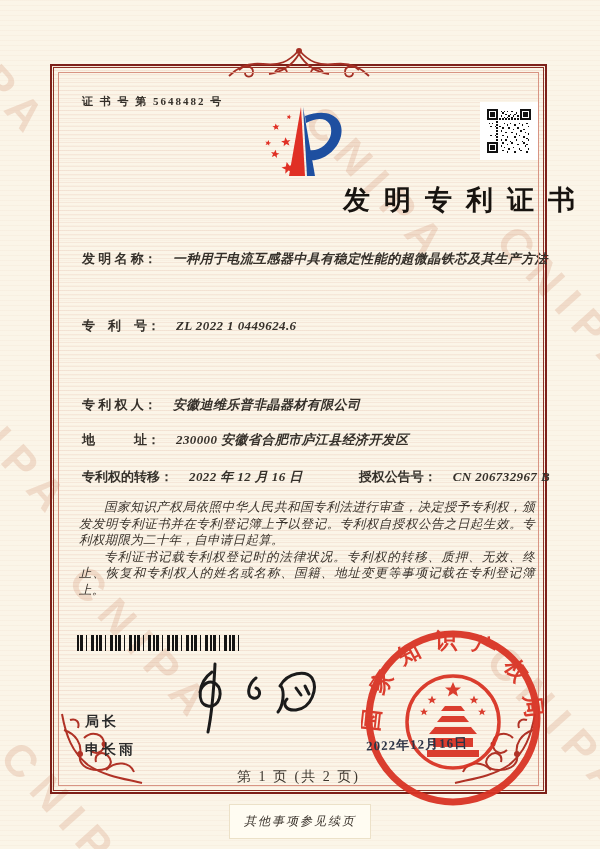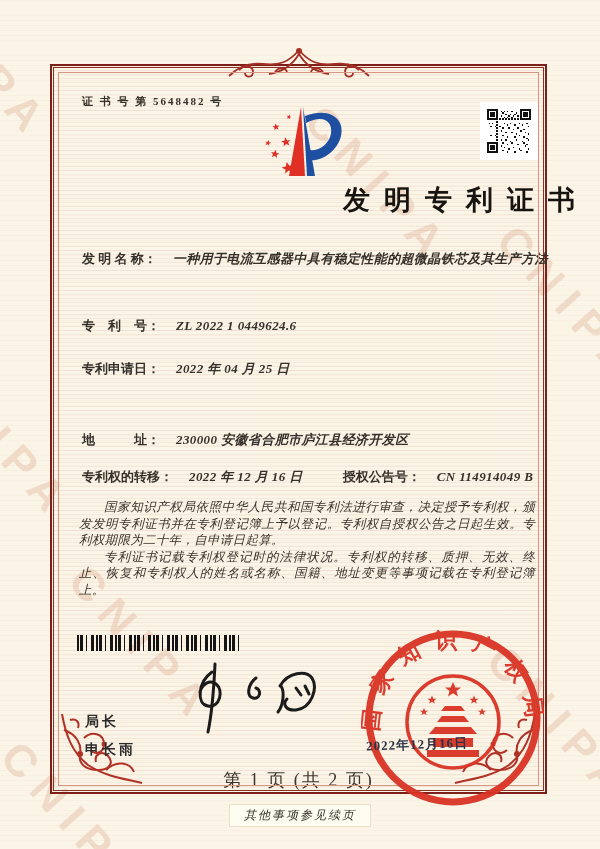--- a/index.html
+++ b/index.html
@@ -45,50 +45,50 @@
   .logo{position:absolute;left:203px;top:40px;}
   .qrpad{position:absolute;left:428px;top:36px;width:58px;height:58px;background:#ffffff;}
   .qrpad svg{position:absolute;left:7px;top:7px;}
   .title{
     position:absolute;left:0;top:116px;width:100%;text-align:right;
     font-size:27px;font-weight:bold;letter-spacing:14px;text-indent:14px;color:#17130f;margin-left:44px;
   }
   .frow{position:absolute;left:30px;font-weight:bold;font-size:13px;color:#35302a;white-space:nowrap;}
   .r0{top:184px;} .r1{top:222px;} .r2{top:251px;} .r3{top:294px;} .r4{top:330px;} .r5{top:365px;} .r6{top:402px;}
   .fvalue{margin-left:16px;letter-spacing:0.4px;font-style:italic;}
-  .grant2{margin-left:40px;}
+  .grant2{margin-left:56px;}
   .paras{position:absolute;left:27px;right:10px;top:433px;}
   .paras p{
     margin:0;text-indent:2em;text-align:justify;
     font-family:"DejaVu Serif",serif;font-style:italic;
     font-size:12.5px;line-height:16.5px;color:#3a332c;letter-spacing:0.3px;
   }
   .barcode{
     position:absolute;left:25px;top:569px;width:166px;height:16px;
     background:
       repeating-linear-gradient(90deg,#141414 0 2px,rgba(0,0,0,0) 2px 3px,#141414 3px 6px,rgba(0,0,0,0) 6px 9px,#141414 9px 10px,rgba(0,0,0,0) 10px 14px,#141414 14px 17px,rgba(0,0,0,0) 17px 19px);
   }
   .sig-title,.sig-name{
     position:absolute;left:33px;font-family:"Liberation Sans",sans-serif;
     font-weight:bold;font-size:14px;letter-spacing:3px;color:#2b2b2b;margin-top:31px;
   }
   .sig-title{top:616px;}
   .sig-name{top:644px;}
   .sig-script{position:absolute;left:126px;top:592px;}
-  .pageinfo{position:absolute;left:0;top:702px;width:100%;text-align:center;font-size:18px;letter-spacing:2px;color:#3b352d;}
+  .pageinfo{position:absolute;left:0;top:702px;width:100%;text-align:center;font-size:14px;letter-spacing:2px;color:#3b352d;}
 
   .seal{position:absolute;left:361px;top:626px;z-index:5;opacity:0.95;}
   .seal-date{
     position:absolute;left:366px;top:735px;z-index:6;width:150px;
     font-family:"Liberation Serif",serif;font-weight:bold;font-size:13px;
     color:#2c3344;letter-spacing:1px;transform:rotate(-2deg);
   }
   .footnote{position:absolute;left:0;top:804px;width:100%;text-align:center;z-index:3;}
   .footnote span{
-    display:inline-block;background:#fffcf2;border:1px solid #ece1c8;padding:2px 14px;
+    display:inline-block;background:#fffcf2;border:1px solid #ece1c8;padding:8px 14px;
     font-family:"DejaVu Serif",serif;font-style:italic;font-size:12px;color:#3a332c;letter-spacing:2px;
   }
 </style>
 </head>
 <body>
 
 <div class="texture"></div>
 
 <span class="wm wm1">CNIPA</span>
 <span class="wm wm2">CNIPA</span>
@@ -171,28 +171,28 @@
     </div>
 
     <div class="title">发明专利证书</div>
 
     <div class="frow r0">
       <span class="flabel">发 明 名 称</span><span class="fcolon">：</span><span class="fvalue">一种用于电流互感器中具有稳定性能的超微晶铁芯及其生产方法</span>
     </div>
     <div class="frow r2">
       <span class="flabel">专　利　号</span><span class="fcolon">：</span><span class="fvalue">ZL 2022 1 0449624.6</span>
     </div>
-    <div class="frow r3">
-      <span class="flabel">专利申请日</span><span class="fcolon">：</span><span class="fvalue">2022 年 04 月 25 日</span>
+    <div class="frow r4">
+      <span class="flabel">专 利 权 人</span><span class="fcolon">：</span><span class="fvalue">安徽迪维乐普非晶器材有限公司</span>
     </div>
     <div class="frow r5">
       <span class="flabel">地　　　址</span><span class="fcolon">：</span><span class="fvalue">230000 安徽省合肥市庐江县经济开发区</span>
     </div>
     <div class="frow r6">
-      <span class="flabel">专利权的转移</span><span class="fcolon">：</span><span class="fvalue">2022 年 12 月 16 日</span><span class="flabel grant2">授权公告号</span><span class="fcolon">：</span><span class="fvalue">CN 114914049 B</span>
+      <span class="flabel">专利权的转移</span><span class="fcolon">：</span><span class="fvalue">2022 年 12 月 16 日</span><span class="flabel grant2">授权公告号</span><span class="fcolon">：</span><span class="fvalue">CN 206732967 B</span>
     </div>
 
     <div class="paras">
       <p>国家知识产权局依照中华人民共和国专利法进行审查，决定授予专利权，颁发发明专利证书并在专利登记簿上予以登记。专利权自授权公告之日起生效。专利权期限为二十年，自申请日起算。</p>
       <p>专利证书记载专利权登记时的法律状况。专利权的转移、质押、无效、终止、恢复和专利权人的姓名或名称、国籍、地址变更等事项记载在专利登记簿上。</p>
     </div>
 
     <div class="barcode"></div>
 
     <div class="sig-title">局长</div>

